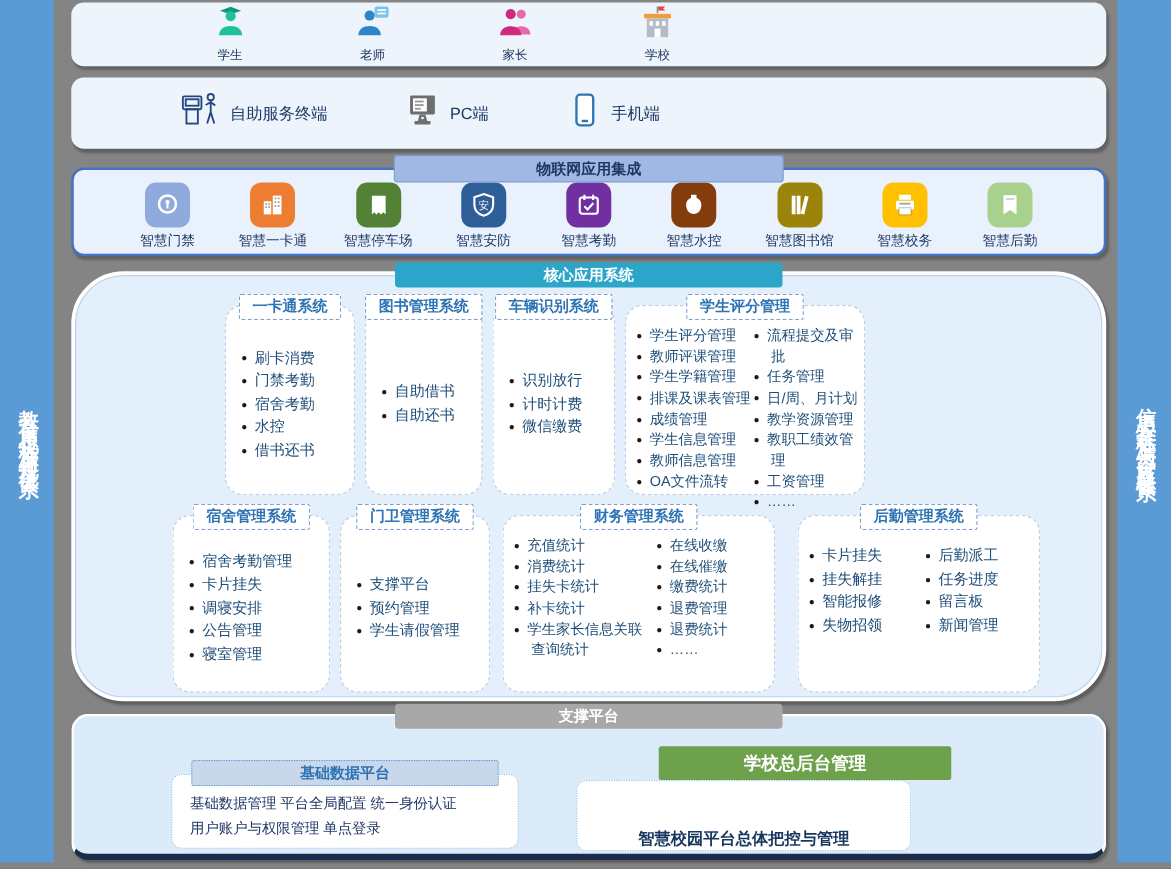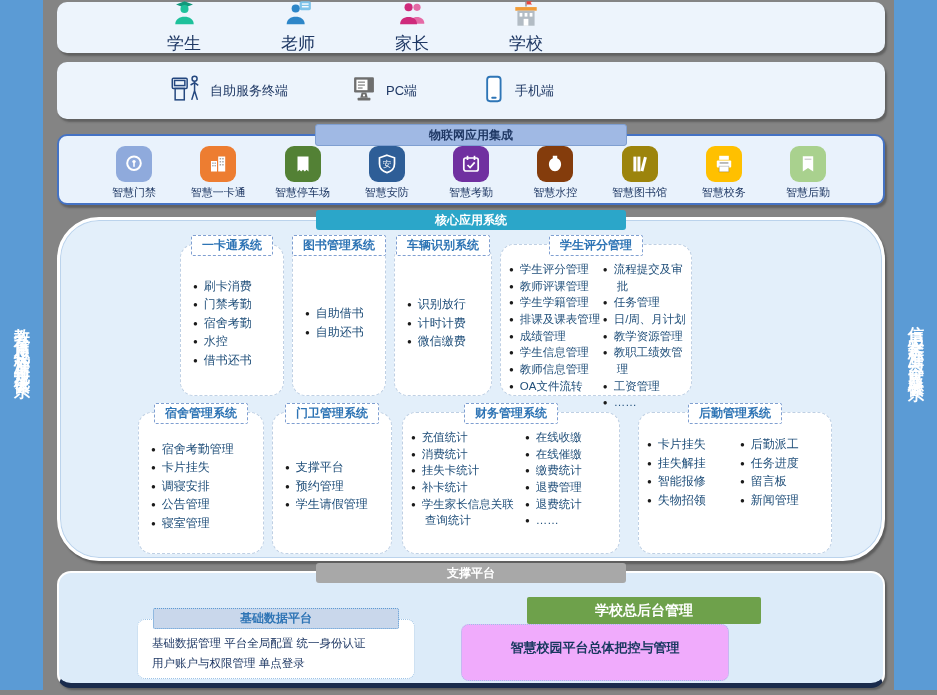--- a/index.html
+++ b/index.html
@@ -9,23 +9,23 @@
   .side-bar{position:absolute;top:0;width:43px;height:690px;background:#5B9BD5;
             display:flex;align-items:center;justify-content:center;}
   .side-bar.left{left:0;}
   .side-bar.right{right:0;}
   .side-bar .vtext{writing-mode:vertical-rl;text-orientation:upright;color:#fff;
             font-size:16px;font-weight:bold;letter-spacing:5px;}
   
   .panel{position:absolute;left:57px;width:828px;box-sizing:border-box;}
   .soft{background:#EDF4FC;border-radius:10px;box-shadow:2px 3px 2px rgba(55,55,55,.45);}
   .panel-users{top:2px;height:51px;display:flex;align-items:center;padding-left:96px;gap:52px;}
-  .panel-terminals{top:62px;height:57px;display:flex;align-items:center;padding-left:113px;gap:62px;}
+  .panel-terminals{top:62px;height:57px;display:flex;align-items:center;padding-left:87px;gap:62px;}
   .user-item{width:62px;display:flex;flex-direction:column;align-items:center;gap:1px;}
-  .user-item .lbl{font-size:17px;color:#1F3864;}
+  .user-item .lbl{font-size:10px;color:#1F3864;}
   .term-item{display:flex;align-items:center;gap:8px;}
   .term-item .lbl{font-size:13px;color:#1F3864;}
   
   .panel-iot{top:134px;height:71px;background:#E9F2FC;border:2px solid #4472C4;border-radius:10px;
              box-shadow:2px 3px 2px rgba(55,55,55,.45);}
   .iot-row{position:absolute;left:0;right:0;top:10px;display:flex;justify-content:space-between;
            padding:0 38px 0 38px;}
   .iot-item{width:74px;display:flex;flex-direction:column;align-items:center;gap:3px;}
   .iot-tile{width:36px;height:36px;border-radius:9px;display:flex;align-items:center;justify-content:center;}
   .iot-item .lbl{font-size:11px;color:#1F3864;white-space:nowrap;}
@@ -57,22 +57,22 @@
         border-bottom:5px solid #1A2B4C;box-shadow:2px 2px 2px rgba(55,55,55,.5);}
   .base-card{position:absolute;left:78px;top:46px;width:276px;height:58px;background:#fff;
         border:1px dotted #9DC3E6;border-radius:8px;}
   .base-head{position:absolute;top:-12px;left:50%;transform:translateX(-50%);width:244px;height:19px;
         background:#C9D7EB;border:1px dotted #5B9BD5;color:#2E74B5;font-weight:bold;font-size:12px;
         display:flex;align-items:center;justify-content:center;border-radius:2px;}
   ul.plain{list-style:none;margin:14px 8px 0 0;padding:0 0 0 14px;color:#1F3864;font-size:11.5px;line-height:1.7;}
   .admin-head{position:absolute;left:420px;top:24px;width:234px;height:27px;background:#6EA14B;
         color:#fff;font-weight:bold;font-size:14px;display:flex;align-items:center;justify-content:center;
         border-radius:2px;z-index:3;}
-  .admin-card{position:absolute;left:402px;top:51px;width:266px;height:55px;background:#f0abfc;
-        border:1px dotted #9DC3E6;border-radius:8px;display:flex;align-items:flex-start;justify-content:center;}
+  .admin-card{position:absolute;left:402px;top:51px;width:266px;height:55px;background:#ffffff;
+        border:1px dotted #9DC3E6;border-radius:8px;display:flex;align-items:flex-end;justify-content:center;}
   .admin-card .txt{font-size:13px;font-weight:bold;color:#17375E;padding-top:14px;}
 </style>
 </head>
 <body>
 
 <div class="stage">
 
   <div class="side-bar left">
     <div class="vtext">教育信息化标准与规范体系</div>
   </div>

